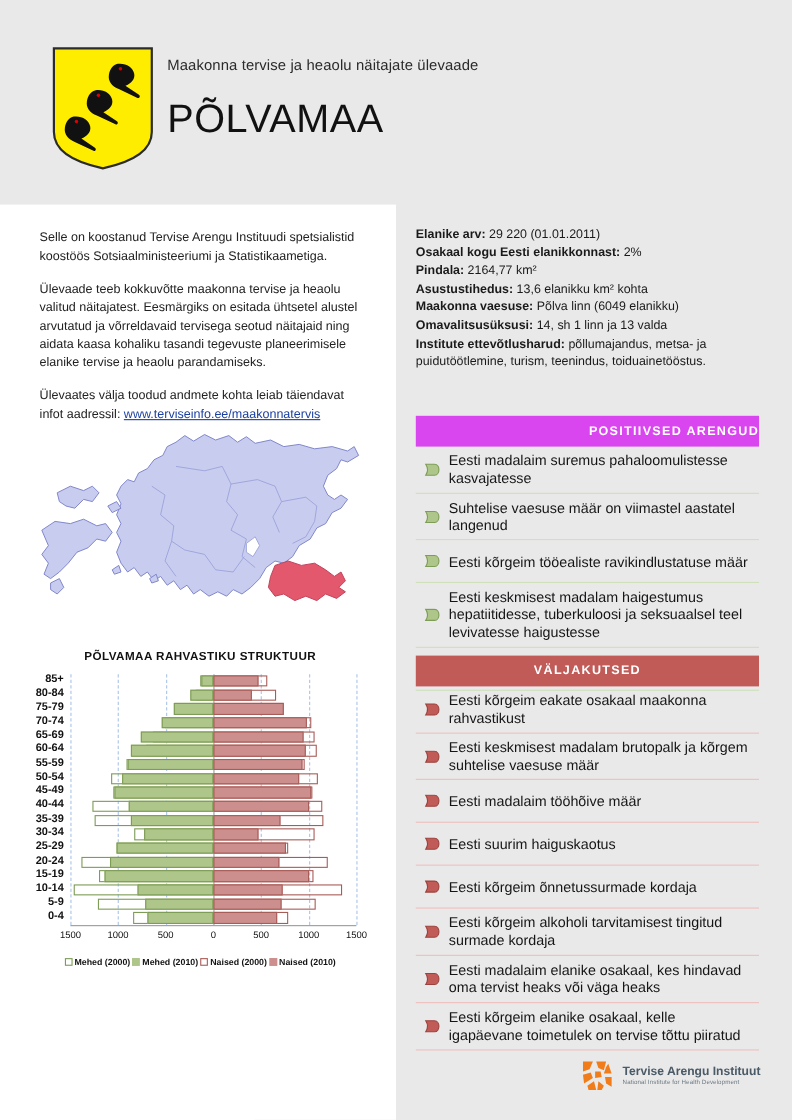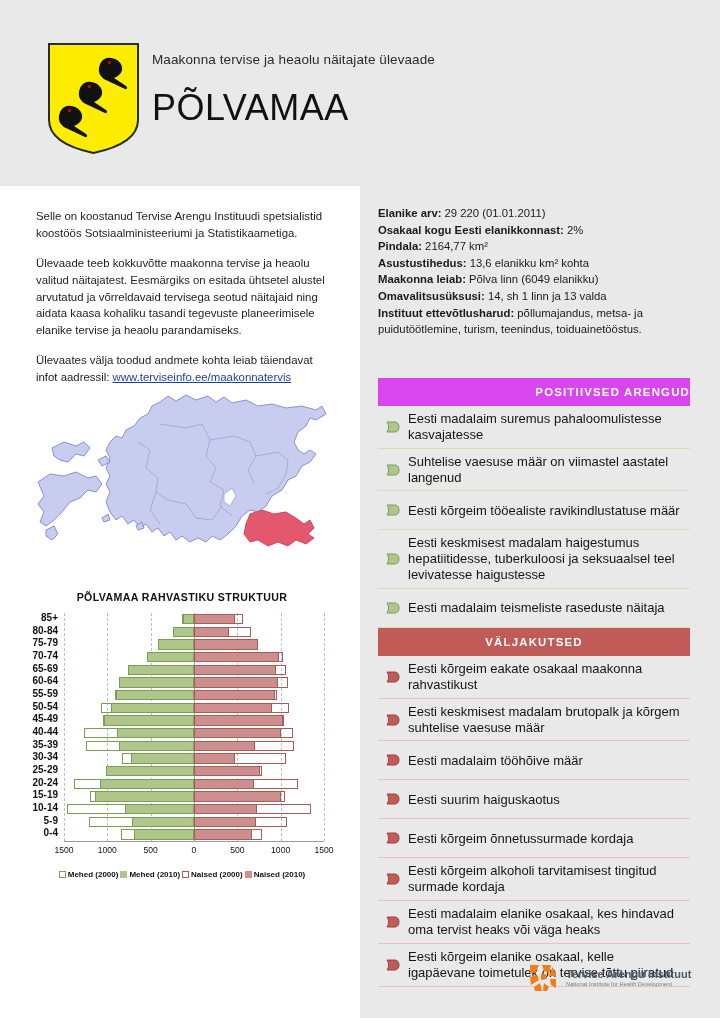--- a/index.html
+++ b/index.html
@@ -62,21 +62,21 @@
   .sec-head{height:28px;line-height:28px;text-align:center;color:#fff;font-size:11.4px;font-weight:bold;letter-spacing:1.2px;}
   .sec-head.pos{background:#d946ef;text-align:right;}
   .sec-head.chal{background:#c05b57;}
   .bullets{list-style:none;margin:0;padding:0;}
   .bullets li{display:flex;align-items:center;min-height:28px;padding:5px 0 5px 0;}
   .bullets.pos li{border-bottom:1px solid #cfe0bb;}
   .bullets.chal li{border-bottom:1px solid #eebfbd;}
   .bullets li .marker{flex:0 0 30px;display:flex;justify-content:center;align-items:center;}
   .bullets li .txt{font-size:13px;line-height:1.22;color:#151515;padding-right:6px;}
   #positives{position:absolute;left:378px;top:378px;width:312px;}
-  #challenges{position:absolute;left:378px;top:596px;width:312px;margin-top:32px;}
+  #challenges{position:absolute;left:378px;top:596px;width:312px;}
 
   
   #logo{position:absolute;left:528px;top:960px;width:170px;height:36px;display:flex;align-items:center;}
   #logo .mark{width:30px;height:30px;flex:0 0 30px;margin-right:8px;}
   #logo .ltxt .l1{font-size:11px;font-weight:bold;color:#4a5a66;line-height:1.15;}
   #logo .ltxt .l2{font-size:5.6px;color:#6d7a84;line-height:1.2;letter-spacing:.1px;}
 </style>
 </head>
 <body>
 
@@ -290,23 +290,23 @@
     <div id="legend"><span class="li"><span class="swatch sw-m00"></span><span>Mehed (2000)</span></span><span class="li"><span class="swatch sw-m10"></span><span>Mehed (2010)</span></span><span class="li"><span class="swatch sw-f00"></span><span>Naised (2000)</span></span><span class="li"><span class="swatch sw-f10"></span><span>Naised (2010)</span></span></div>
   </div>
 </div>
 
 <div id="right-col">
   <div id="facts">
       <div class="fact"><span class="k">Elanike arv: </span><span>29 220 (01.01.2011)</span></div>
       <div class="fact"><span class="k">Osakaal kogu Eesti elanikkonnast: </span><span>2%</span></div>
       <div class="fact"><span class="k">Pindala: </span><span>2164,77 km²</span></div>
       <div class="fact"><span class="k">Asustustihedus: </span><span>13,6 elanikku km² kohta</span></div>
-      <div class="fact"><span class="k">Maakonna leiab: </span><span>Põlva linn (6049 elanikku)</span></div>
+      <div class="fact"><span class="k">Maakonna vaesuse: </span><span>Põlva linn (6049 elanikku)</span></div>
       <div class="fact"><span class="k">Omavalitsusüksusi: </span><span>14, sh 1 linn ja 13 valda</span></div>
-      <div class="fact"><span class="k">Instituut ettevõtlusharud: </span><span>põllumajandus, metsa- ja puidutöötlemine, turism, teenindus, toiduainetööstus.</span></div>
+      <div class="fact"><span class="k">Institute ettevõtlusharud: </span><span>põllumajandus, metsa- ja puidutöötlemine, turism, teenindus, toiduainetööstus.</span></div>
     </div>
 </div>
 
 <div id="positives" class="section">
   <div class="sec-head pos">POSITIIVSED ARENGUD</div>
   <ul class="bullets pos">
       <li>
         <span class="marker">
           <svg viewBox="0 0 14 12" width="14" height="12">
             <path d="M1,1 L9,1 C12,1 13,4 13,6 C13,8 12,11 9,11 L1,11 C3,8 3,4 1,1 Z" fill="#aec68a" stroke="#7d9c55" stroke-width="1"></path>

